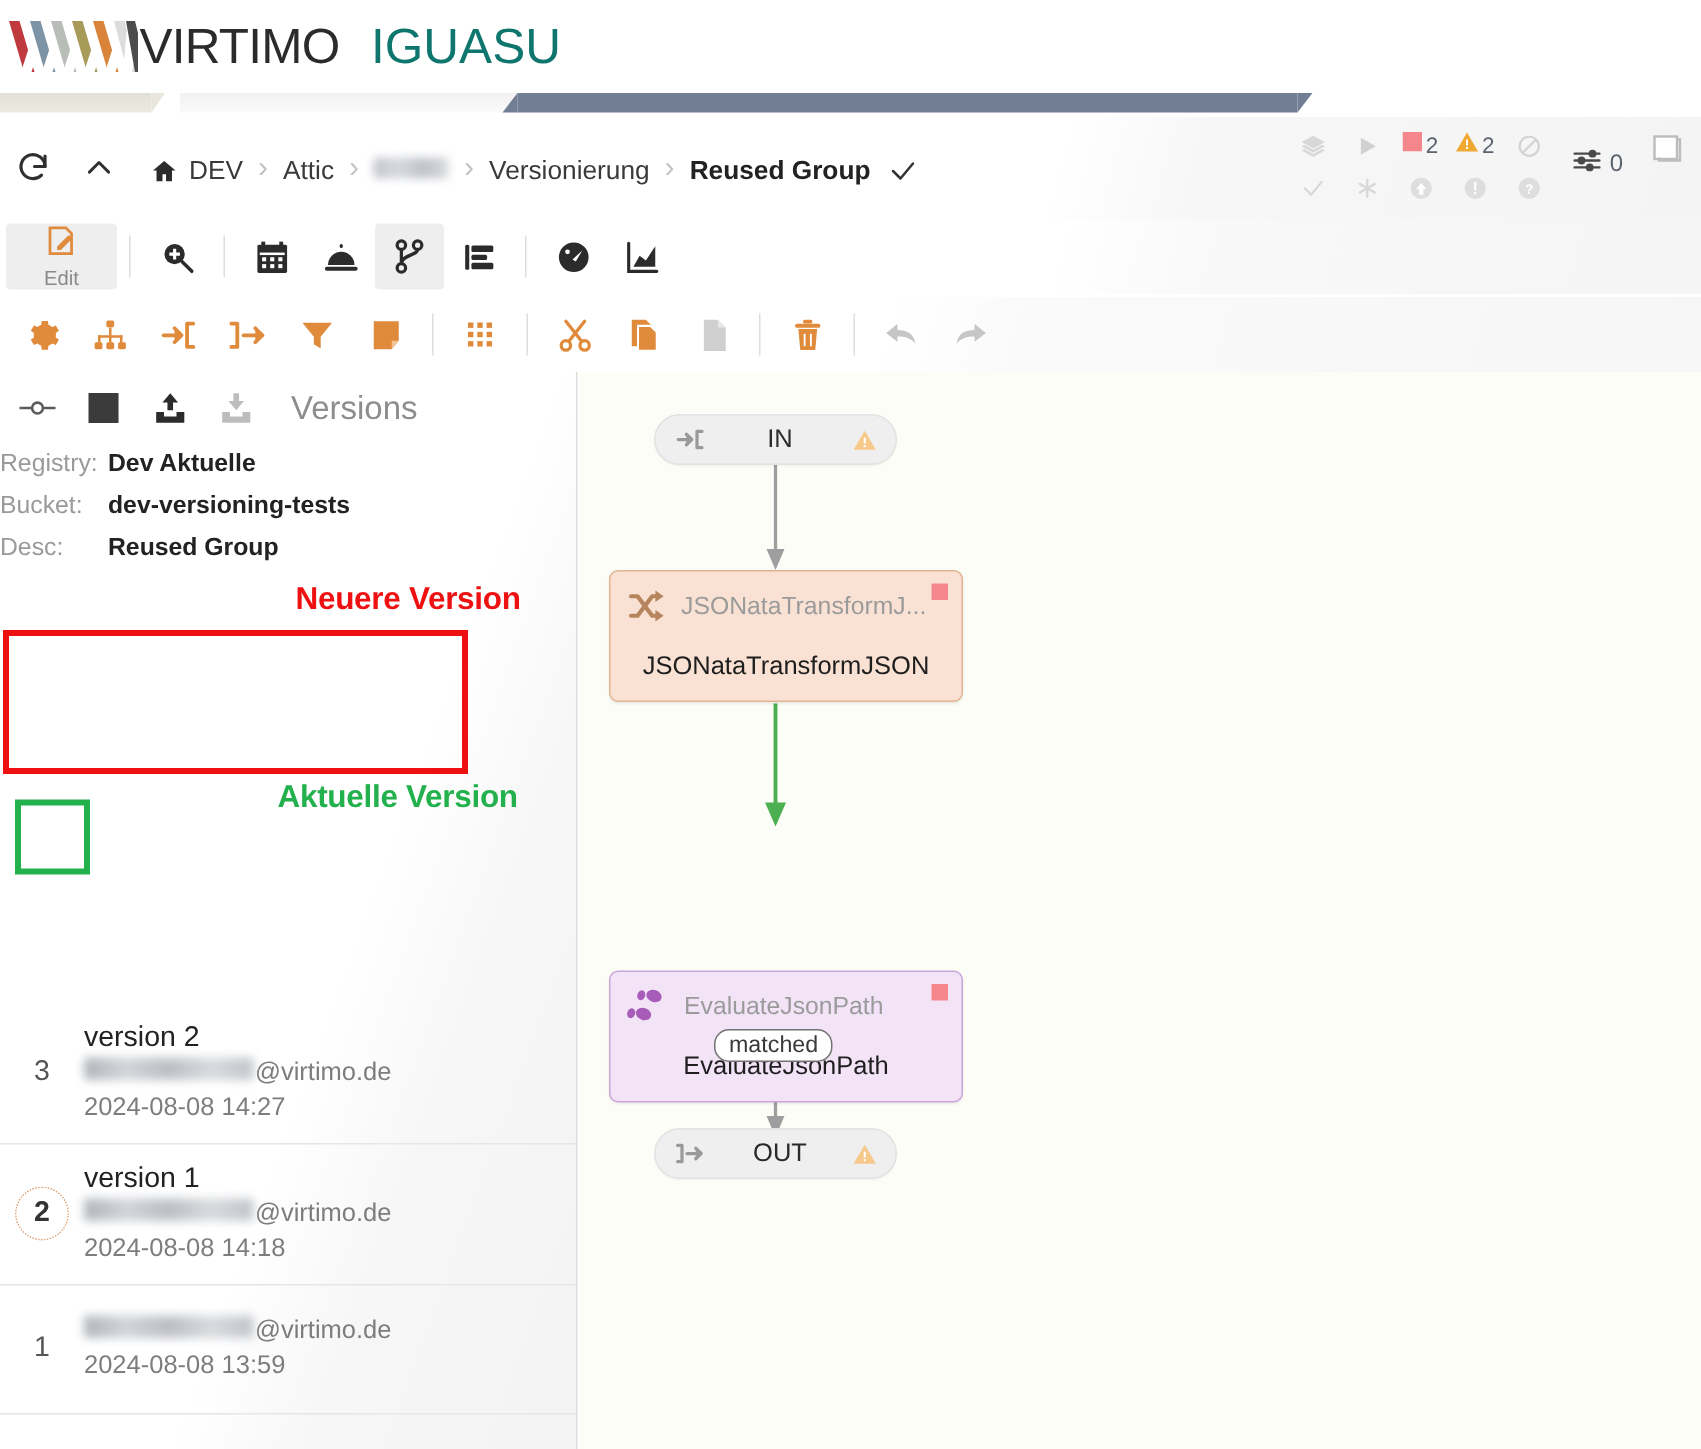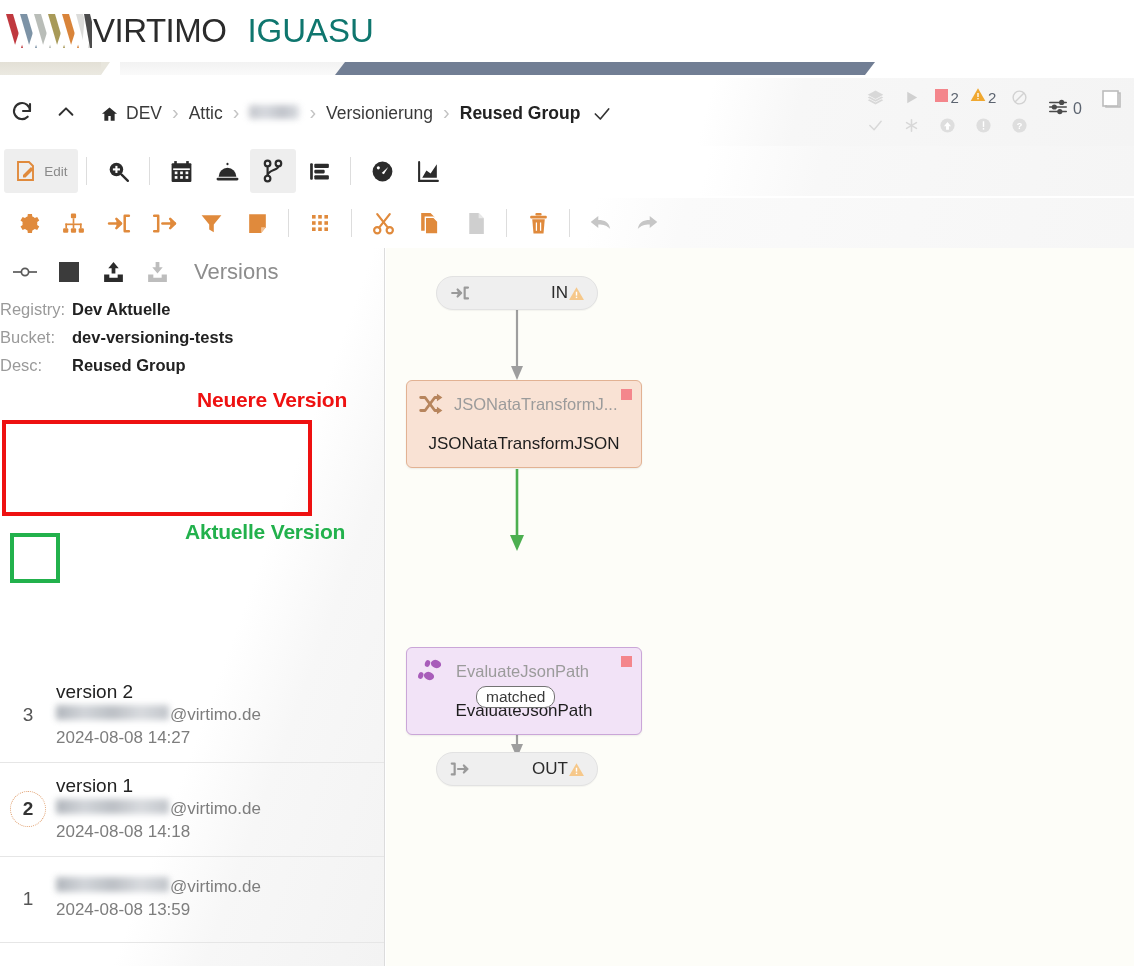--- a/index.html
+++ b/index.html
@@ -103,21 +103,21 @@
   #toolbar1{
     position:absolute; left:0; top:146px; width:1134px; height:50px;
     background:linear-gradient(105deg,#ffffff 0%,#ffffff 62%,#f8f8f8 72%,#f5f5f5 100%);
     display:flex; align-items:center; padding-left:4px;
   }
   .tb-btn{
     height:44px; min-width:46px; display:flex; align-items:center; justify-content:center;
     cursor:pointer; border-radius:3px;
   }
   .tb-btn.wide{ min-width:74px; gap:6px; padding:0 8px; }
-  .tb-btn.active{ background:#eeeeee; }
+  .tb-btn.active{ background:#eeeeee;flex-direction:column; }
   .tb-label{ font-size:13.5px; color:#8a8a8a; }
   .tb-sep{ width:1px; height:28px; background:#dddddd; margin:0 8px; }
 
   
   #toolbar2{
     position:absolute; left:0; top:198px; width:1134px; height:50px;
     background:linear-gradient(105deg,#ffffff 0%,#ffffff 52%,#fafafa 60%,#f6f6f6 100%);
     display:flex; align-items:center; padding-left:4px;
   }
 
@@ -190,21 +190,21 @@
     background:#fdfdf8; overflow:hidden;
   }
   .node{ position:absolute; }
 
   .io-node{
     width:162px; height:34px; border-radius:17px;
     background:#efefef; border:1px solid #e2e2e2;
     display:flex; align-items:center; padding:0 12px;
     box-shadow:0 1px 1px rgba(0,0,0,.04);
   }
-  .io-label{ flex:1; text-align:right; font-size:17px; color:#2b2b2b; }
+  .io-label{ flex:1; text-align:center; font-size:17px; color:#2b2b2b; }
 
   .proc-node{
     width:236px; height:88px; border-radius:6px;
     display:flex; flex-direction:column;
     box-shadow:0 1px 2px rgba(0,0,0,.07);
     position:relative;
   }
   .proc-top{ height:46px; display:flex; align-items:center; padding:0 10px; gap:9px; }
   .proc-type{ font-size:16.5px; color:#9b9b9b; white-space:nowrap; overflow:hidden; }
   .proc-name{ flex:1; display:flex; align-items:center; justify-content:center;

